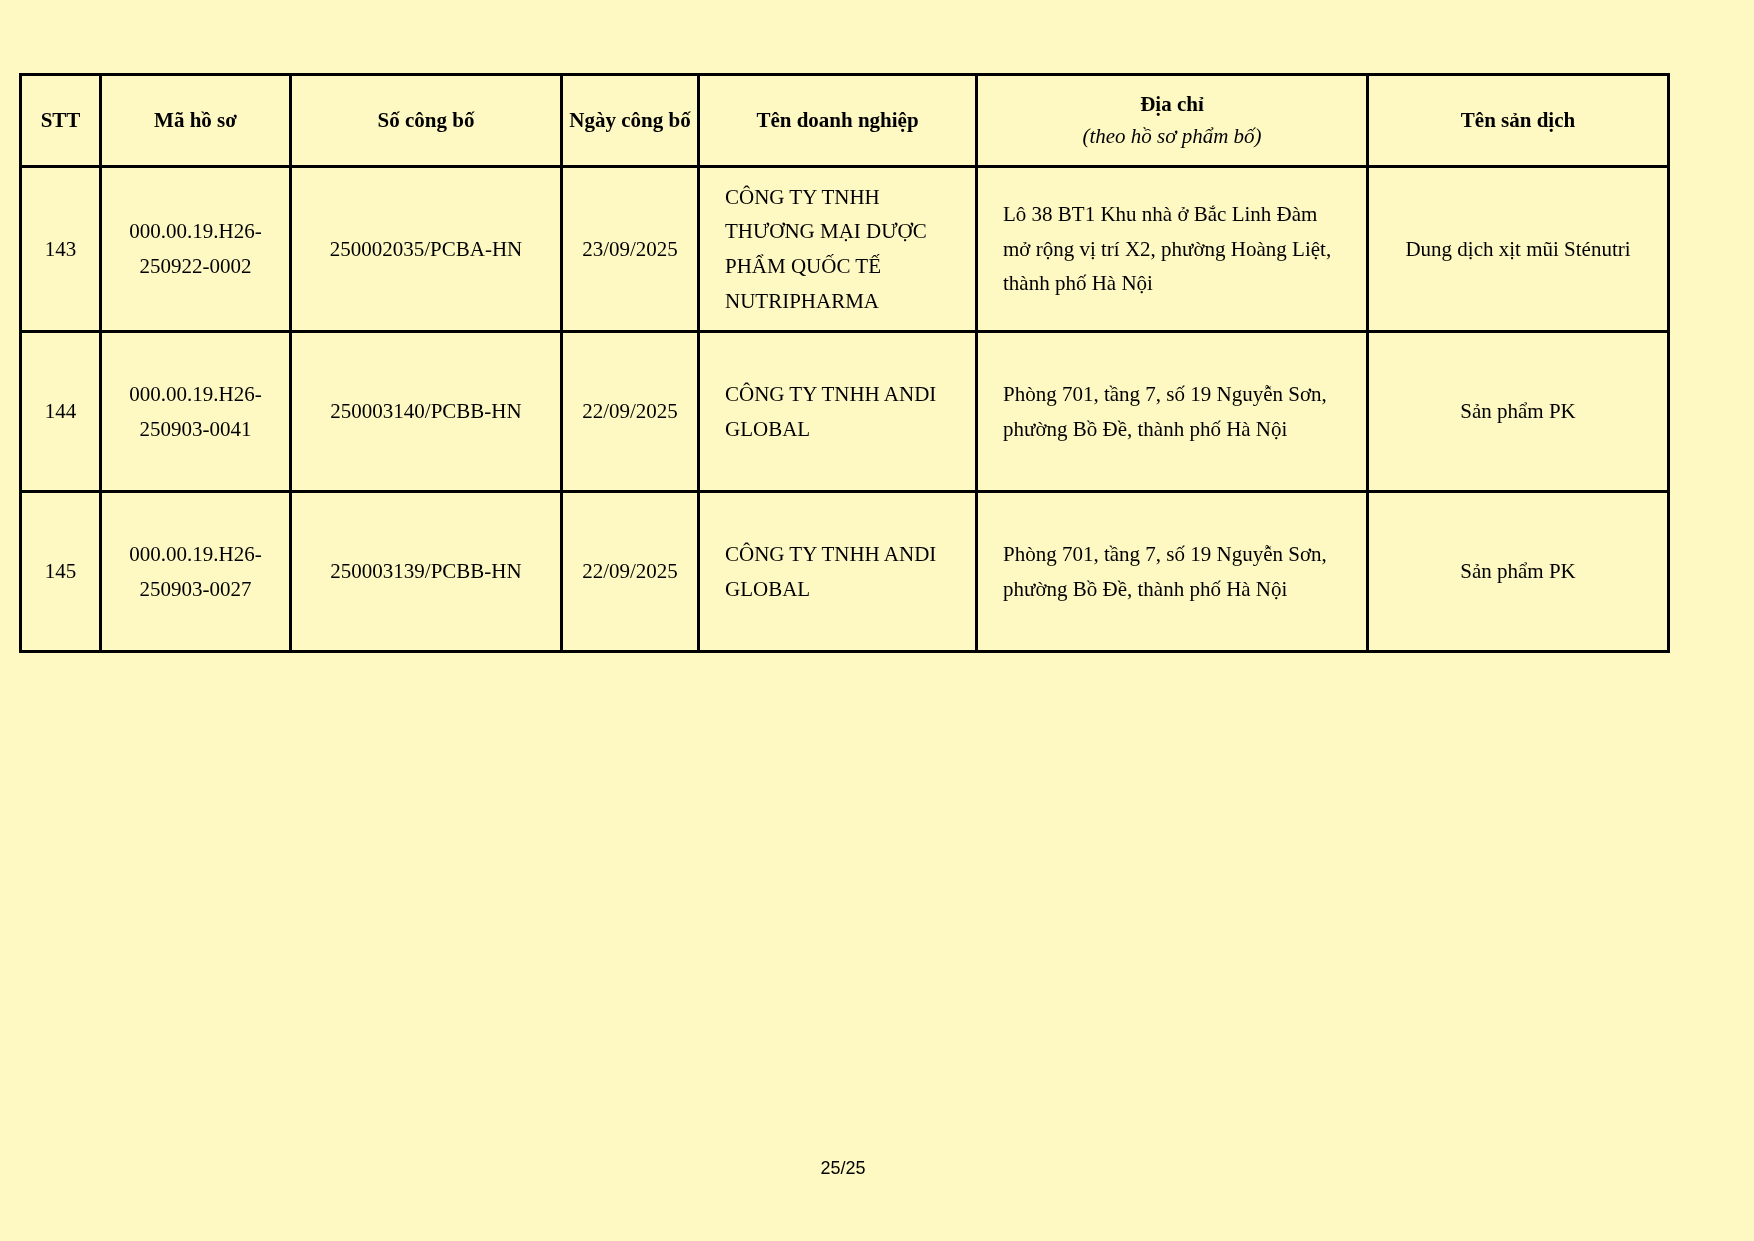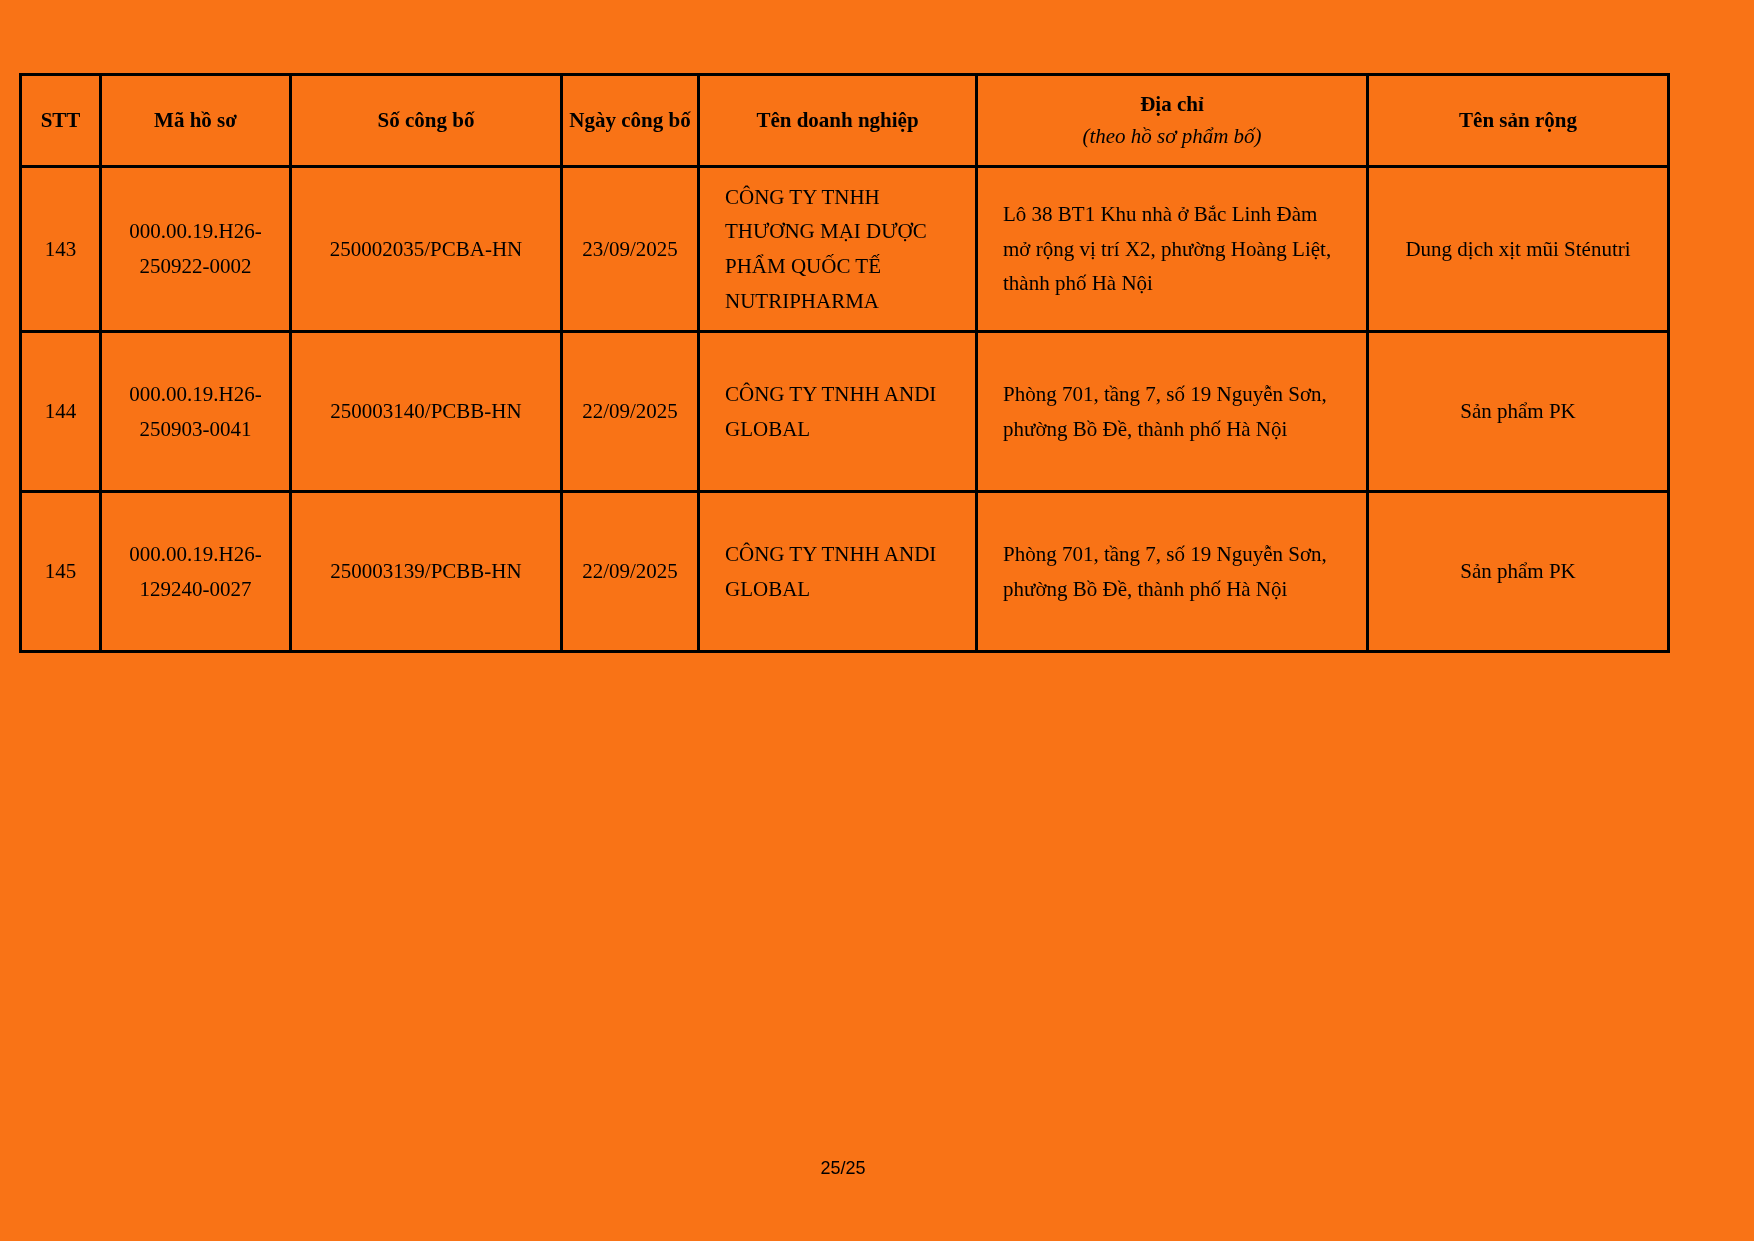--- a/index.html
+++ b/index.html
@@ -4,21 +4,21 @@
 <style>
   html, body {
     margin: 0;
     padding: 0;
     background: #ffffff;
   }
   .page {
     position: relative;
     width: 1754px;
     height: 1241px;
-    background: #f97316;
+    background: #fef9c3;
     color: #000000;
     font-family: "Liberation Serif", "DejaVu Serif", serif;
     overflow: hidden;
   }
   table.doc-table {
     position: absolute;
     left: 19px;
     top: 73px;
     width: 1648px;
     border-collapse: collapse;
@@ -91,21 +91,21 @@
       <tr>
         <th>STT</th>
         <th>Mã hồ sơ</th>
         <th>Số công bố</th>
         <th>Ngày công bố</th>
         <th>Tên doanh nghiệp</th>
         <th>
           <span>Địa chỉ</span>
           <span class="hdr-sub">(theo hồ sơ phẩm bố)</span>
         </th>
-        <th>Tên sản rộng</th>
+        <th>Tên sản dịch</th>
       </tr>
     </thead>
     <tbody>
       <tr class="row-143">
         <td class="c-center">143</td>
         <td class="c-ma">000.00.19.H26-250922-0002</td>
         <td class="c-center">250002035/PCBA-HN</td>
         <td class="c-center">23/09/2025</td>
         <td class="c-left">CÔNG TY TNHH THƯƠNG MẠI DƯỢC PHẨM QUỐC TẾ NUTRIPHARMA</td>
         <td class="c-left">Lô 38 BT1 Khu nhà ở Bắc Linh Đàm mở rộng vị trí X2, phường Hoàng Liệt, thành phố Hà Nội</td>
@@ -115,21 +115,21 @@
         <td class="c-center">144</td>
         <td class="c-ma">000.00.19.H26-250903-0041</td>
         <td class="c-center">250003140/PCBB-HN</td>
         <td class="c-center">22/09/2025</td>
         <td class="c-left">CÔNG TY TNHH ANDI GLOBAL</td>
         <td class="c-left">Phòng 701, tầng 7, số 19 Nguyễn Sơn, phường Bồ Đề, thành phố Hà Nội</td>
         <td class="c-center">Sản phẩm PK</td>
       </tr>
       <tr class="row-145">
         <td class="c-center">145</td>
-        <td class="c-ma">000.00.19.H26-129240-0027</td>
+        <td class="c-ma">000.00.19.H26-250903-0027</td>
         <td class="c-center">250003139/PCBB-HN</td>
         <td class="c-center">22/09/2025</td>
         <td class="c-left">CÔNG TY TNHH ANDI GLOBAL</td>
         <td class="c-left">Phòng 701, tầng 7, số 19 Nguyễn Sơn, phường Bồ Đề, thành phố Hà Nội</td>
         <td class="c-center">Sản phẩm PK</td>
       </tr>
     </tbody>
   </table>
 
   <div class="footer-page">25/25</div>

